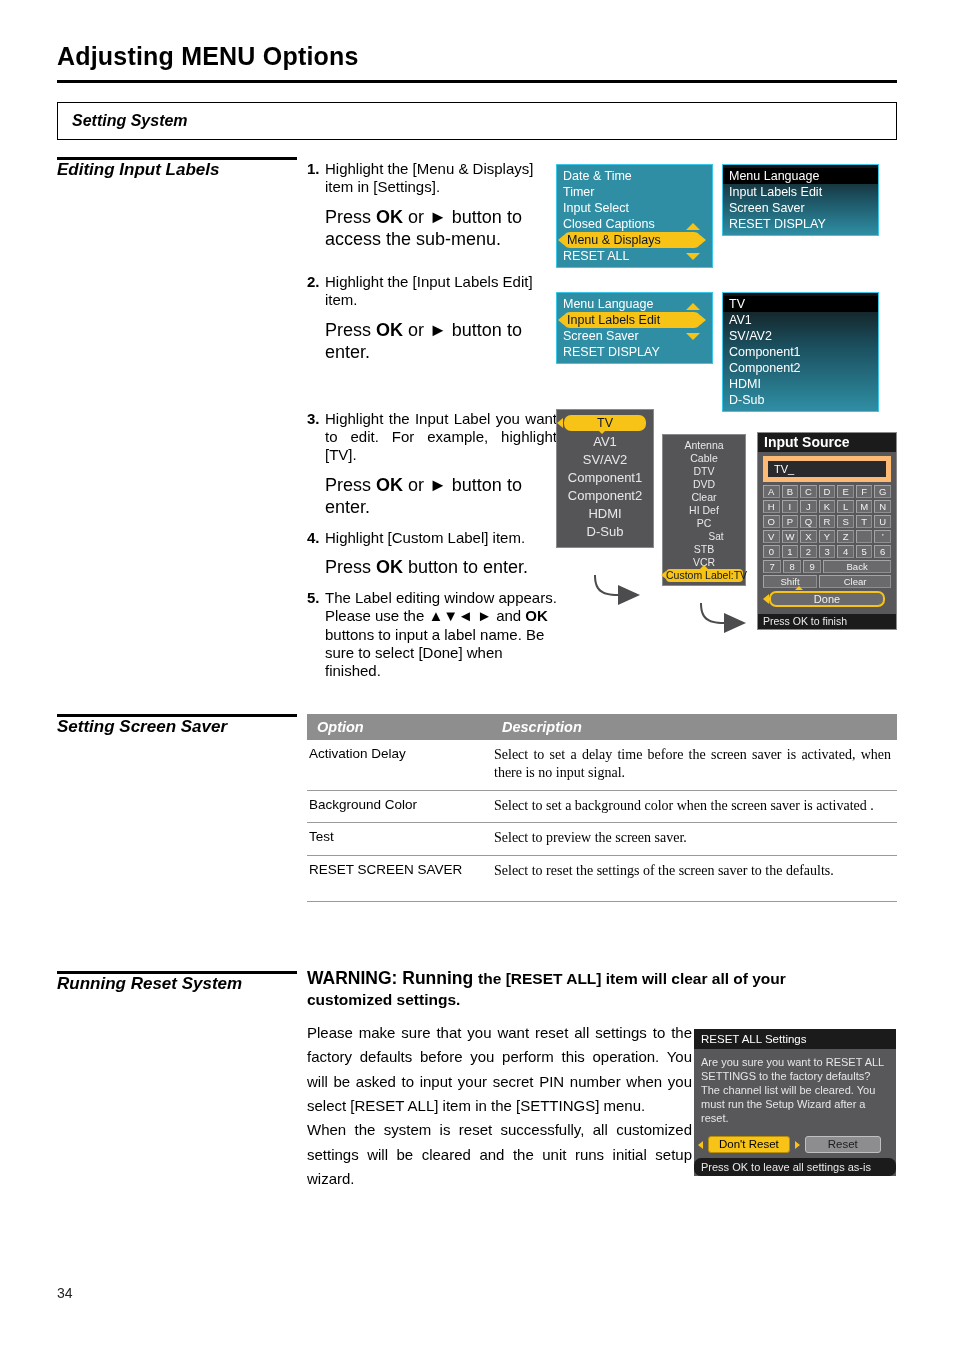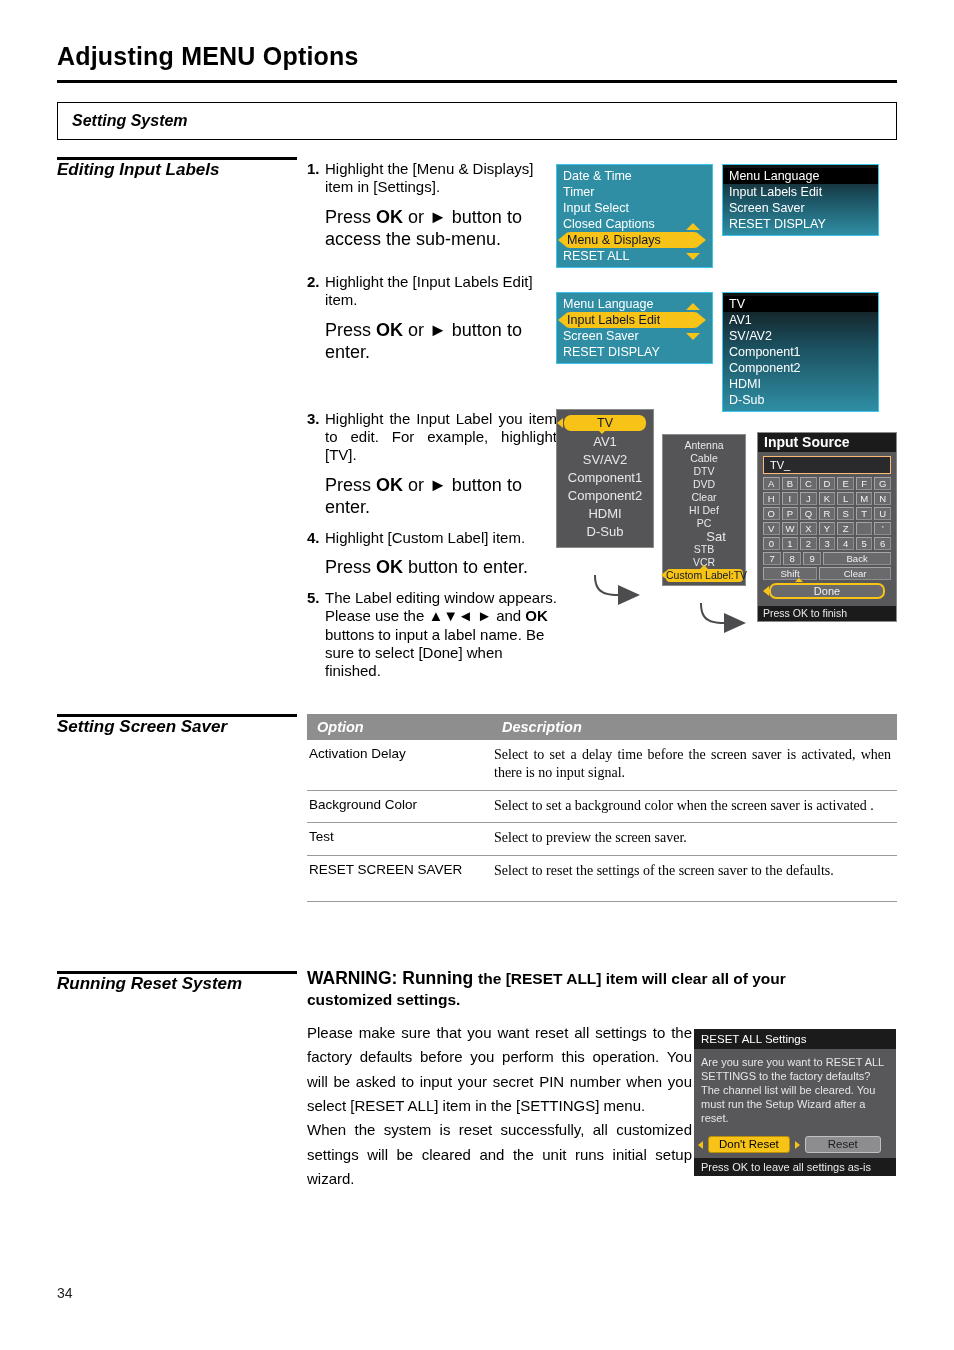--- a/index.html
+++ b/index.html
@@ -90,21 +90,21 @@
   .isrc {
     position:absolute; background:#58585b; border:1.5px solid #8a8a8d;
     color:#fff;
   }
   .isrc-title {
     background:#1b1b1b; color:#fff; font-size:14px; font-weight:bold;
     padding:2px 6px; line-height:15px;
   }
   .isrc-field {
     background:#2a2a2c; margin:4px 5px 3px 5px; font-size:11px;
-    padding:2px 6px; line-height:12px; border:1px solid #fdba74;
+    padding:2px 6px; line-height:12px; border:5px solid #fdba74;
   }
   .kb { padding:0 5px 3px 5px; }
   .kbrow { display:flex; gap:2px; margin-bottom:2px; }
   .key {
     background:#6a6a6d; border:1px solid #8f8f92; border-top-color:#a5a5a8; border-left-color:#a5a5a8;
     color:#f2f2f2; font-size:9.5px; line-height:11px; text-align:center; flex:1 1 0; height:13px;
   }
   .key.wide3 { flex:3.05 1 0; }
   .key.wide4 { flex:4.1 1 0; }
   .key.done {
@@ -140,21 +140,21 @@
   .btn-yellow {
     background:#f7c317; color:#000; font-size:11.5px; padding:0 10px; line-height:15px;
     border:1px solid #b98f08; border-radius:3px; position:relative;
   }
   .btn-gray {
     background:#8d8d90; color:#1c1c1c; font-size:11.5px; padding:0 22px; line-height:15px;
     border:1px solid #c0c0c3; border-radius:3px;
   }
   .tri-l { width:0;height:0;border-top:4px solid transparent;border-bottom:4px solid transparent;border-right:5px solid #f7c317; }
   .tri-r { width:0;height:0;border-top:4px solid transparent;border-bottom:4px solid transparent;border-left:5px solid #f7c317; }
-  .rdlg-foot { background:#1b1b1b; color:#e9e9e9; font-size:11px; padding:2px 7px; line-height:14px; }
+  .rdlg-foot { background:#1b1b1b; color:#e9e9e9; font-size:11px; padding:2px 7px; line-height:14px;border-radius:7px; }
 
   
   .pnum { position:absolute; left:57px; top:1285px; font-size:14px; color:#222; }
 </style>
 </head>
 <body>
 
 <div class="page">
 
   <div class="page-title">Adjusting MENU Options</div>
@@ -190,21 +190,21 @@
       <div class="num">2.</div>
       <div class="body">
         <div class="main">Highlight the [Input Labels Edit] item.</div>
         <div class="sub"><span>Press </span><b>OK</b><span> or ► button to enter.</span></div>
       </div>
     </div>
 
     <div class="step" style="margin-bottom:10px;">
       <div class="num">3.</div>
       <div class="body">
-        <div class="main just">Highlight the Input Label you item to edit. For example, highlight [TV].</div>
+        <div class="main just">Highlight the Input Label you want to edit. For example, highlight [TV].</div>
         <div class="sub"><span>Press </span><b>OK</b><span> or ► button to enter.</span></div>
       </div>
     </div>
 
     <div class="step" style="margin-bottom:10px;">
       <div class="num">4.</div>
       <div class="body">
         <div class="main">Highlight [Custom Label] item.</div>
         <div class="sub"><span>Press </span><b>OK</b><span> button to enter.</span></div>
       </div>
@@ -290,21 +290,21 @@
   </svg>
 
   <div class="osd menu-gray" style="left:662px; top:434px; width:84px; padding:4px 0 3px 0;">
     <div class="mrow" style="height:13px;line-height:13px;font-size:10.5px;">Antenna</div>
     <div class="mrow" style="height:13px;line-height:13px;font-size:10.5px;">Cable</div>
     <div class="mrow" style="height:13px;line-height:13px;font-size:10.5px;">DTV</div>
     <div class="mrow" style="height:13px;line-height:13px;font-size:10.5px;">DVD</div>
     <div class="mrow" style="height:13px;line-height:13px;font-size:10.5px;">Clear</div>
     <div class="mrow" style="height:13px;line-height:13px;font-size:10.5px;">HI Def</div>
     <div class="mrow" style="height:13px;line-height:13px;font-size:10.5px;">PC</div>
-    <div class="mrow" style="height:13px;line-height:13px;font-size:13px;margin-left:24px;">Sat</div>
+    <div class="mrow" style="height:13px;line-height:13px;font-size:10px;margin-left:24px;">Sat</div>
     <div class="mrow" style="height:13px;line-height:13px;font-size:10.5px;">STB</div>
     <div class="mrow" style="height:13px;line-height:13px;font-size:10.5px;">VCR</div>
     <div class="mrow hl-yellow" style="margin:0 2px 0 3px; padding-left:0; height:13px; line-height:13px; font-size:10.5px; border-radius:4px;">
       <i class="arrow-l" style="left:-5px; top:2px; border-top-width:4px;border-bottom-width:4px;border-right-width:5px;"></i>
       <span>Custom Label:TV</span>
       <i class="sc-up" style="right:35px; top:-4px; border-left-width:4px;border-right-width:4px;border-bottom-width:4px;"></i>
     </div>
   </div>
 
   <svg class="bigarrow" style="left:700px; top:601px; width:50px; height:34px;" viewBox="0 0 50 34">

